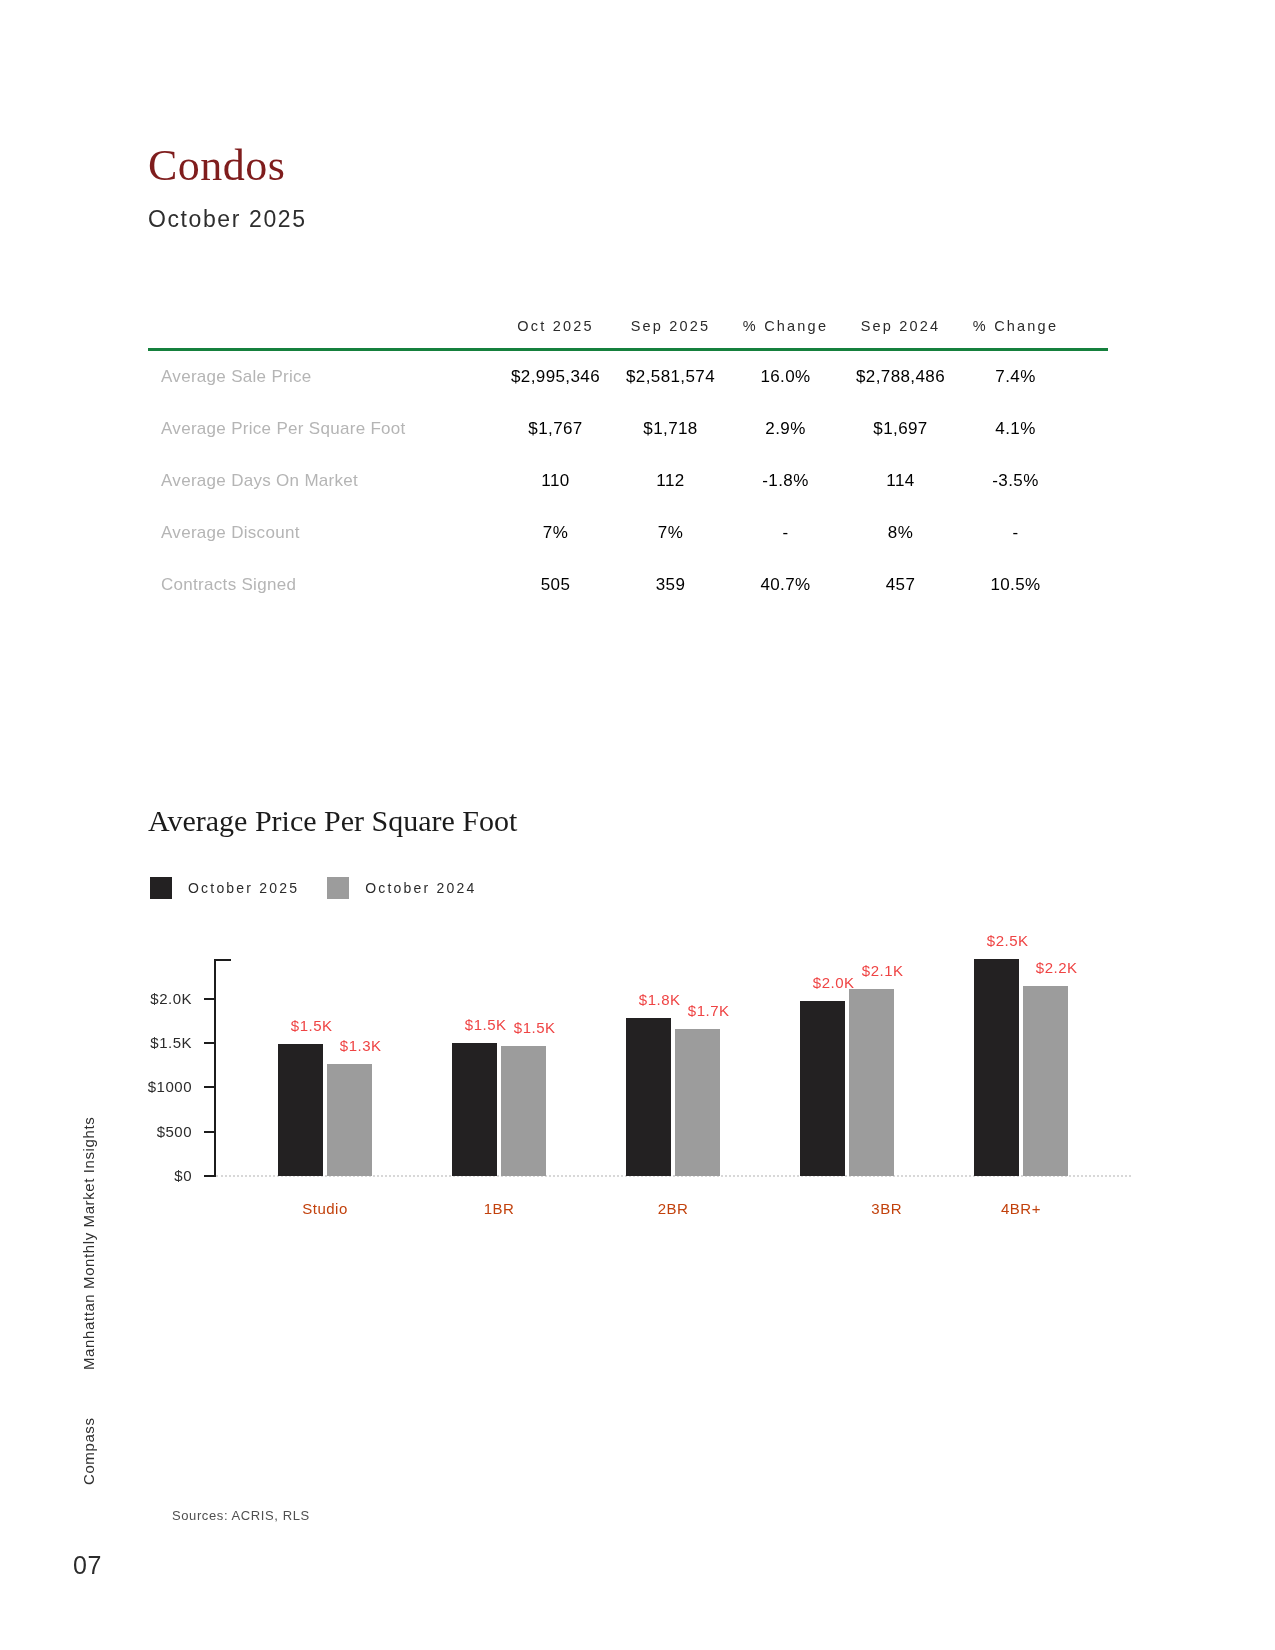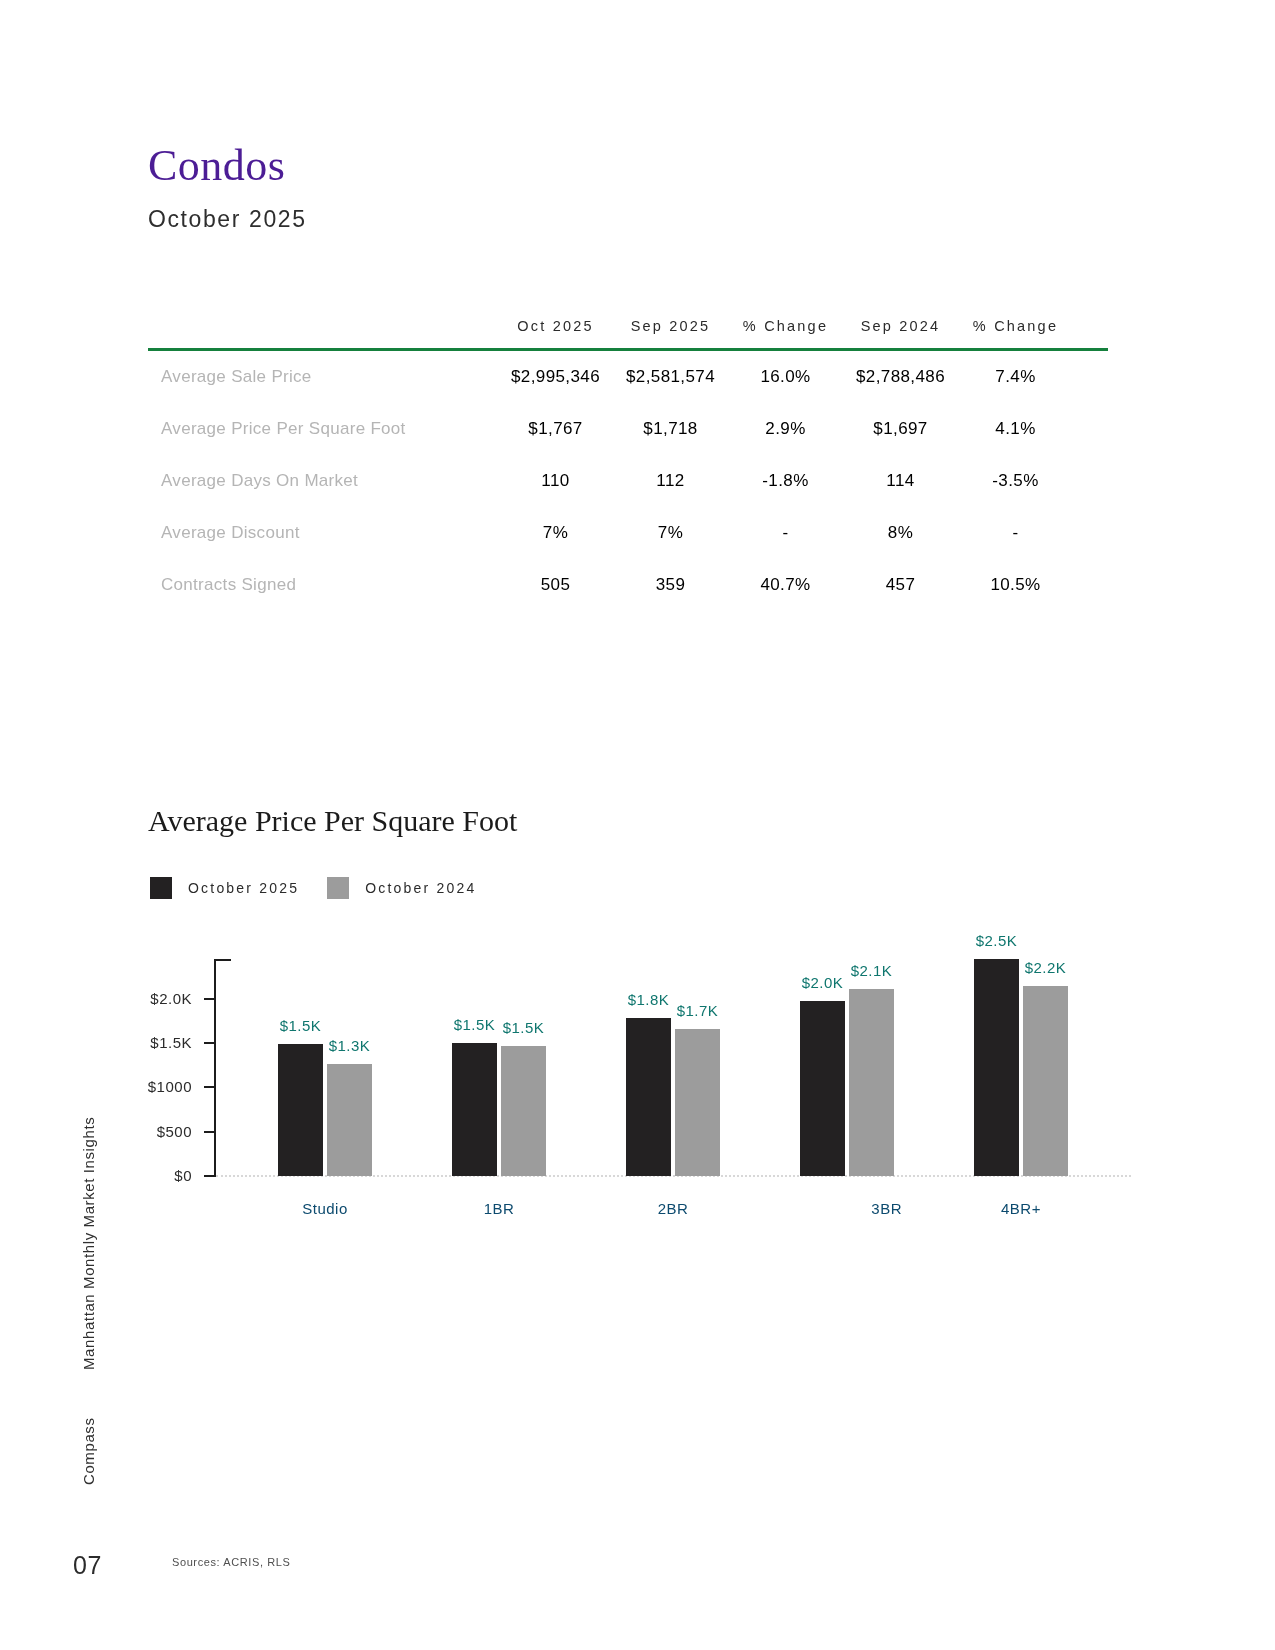--- a/index.html
+++ b/index.html
@@ -1,20 +1,20 @@
 <!DOCTYPE html>
 <html><head>
 <meta charset="utf-8">
 <style>
   html,body{margin:0;padding:0;background:#ffffff;}
   .page{position:relative;width:1275px;height:1650px;background:#ffffff;
         font-family:"Liberation Sans",sans-serif;color:#2b2b2b;overflow:hidden;}
 
   .title{position:absolute;left:148px;top:144px;font-family:"Liberation Serif",serif;
-         font-size:44px;line-height:1;color:#4c1d95;letter-spacing:.5px;}
+         font-size:44px;line-height:1;color:#7f1d1d;letter-spacing:.5px;}
   .subtitle{position:absolute;left:148px;top:206px;font-size:23px;letter-spacing:1.6px;color:#2e2e2e;}
 
   .tbl{position:absolute;left:148px;top:318px;width:960px;}
   .tbl-head{display:flex;padding:0 35px 14px 0;border-bottom:3px solid #15803d;}
   .c-label{width:350px;flex:none;}
   .th{flex:1;text-align:center;font-size:14.5px;letter-spacing:2.2px;color:#2b2b2b;}
   .tbl-row{display:flex;align-items:center;height:52px;padding-right:35px;}
   .row-label{width:350px;flex:none;font-size:17px;color:#b5b5b5;letter-spacing:.3px;
              padding-left:13px;box-sizing:border-box;}
   .td{flex:1;text-align:center;font-size:17px;color:#000000;letter-spacing:.4px;}
@@ -27,32 +27,32 @@
   .legend-label{font-size:14px;letter-spacing:2.2px;color:#2b2b2b;}
 
   .plot{position:absolute;left:216px;top:959px;width:915px;height:217px;}
   .axisline{position:absolute;left:-2px;top:0;width:2px;height:218px;background:#1c1c1c;}
   .axiscap{position:absolute;left:-2px;top:0;width:17px;height:2px;background:#1c1c1c;}
   .tick{position:absolute;left:-12px;width:10px;height:2px;background:#1c1c1c;}
   .tick-label{position:absolute;left:-88px;width:64px;text-align:right;font-size:15px;
               color:#2b2b2b;letter-spacing:.5px;line-height:18px;}
   .baseline{position:absolute;left:0;bottom:-1px;width:100%;border-top:2px dotted #d8d8d8;}
   .bar{position:absolute;bottom:0;width:45px;}
-  .bar-label{position:absolute;width:64px;text-align:center;font-size:15px;color:#0f766e;
+  .bar-label{position:absolute;width:64px;text-align:right;font-size:15px;color:#ef4444;
              letter-spacing:.5px;line-height:16px;}
   .cat-label{position:absolute;top:241px;width:110px;text-align:center;font-size:15px;
-             color:#0c4a6e;letter-spacing:.5px;}
+             color:#c2410c;letter-spacing:.5px;}
 
   .vtext{position:absolute;transform:rotate(-90deg);transform-origin:0 0;white-space:nowrap;
          font-size:15px;color:#303030;letter-spacing:.6px;}
   .v-report{left:80px;top:1370px;}
   .v-brand{left:80px;top:1485px;}
 
   .pageno{position:absolute;left:73px;top:1551px;font-size:25px;color:#2b2b2b;letter-spacing:.5px;}
-  .sources{position:absolute;left:172px;top:1556px;font-size:11px;color:#4f4f4f;letter-spacing:.6px;text-align:center;}
+  .sources{position:absolute;left:172px;top:1508px;font-size:13px;color:#4f4f4f;letter-spacing:.6px;text-align:center;}
 </style>
 </head>
 <body>
 
 <div class="page">
 
   <div class="title">Condos</div>
   <div class="subtitle">October 2025</div>
 
   <div class="tbl">

